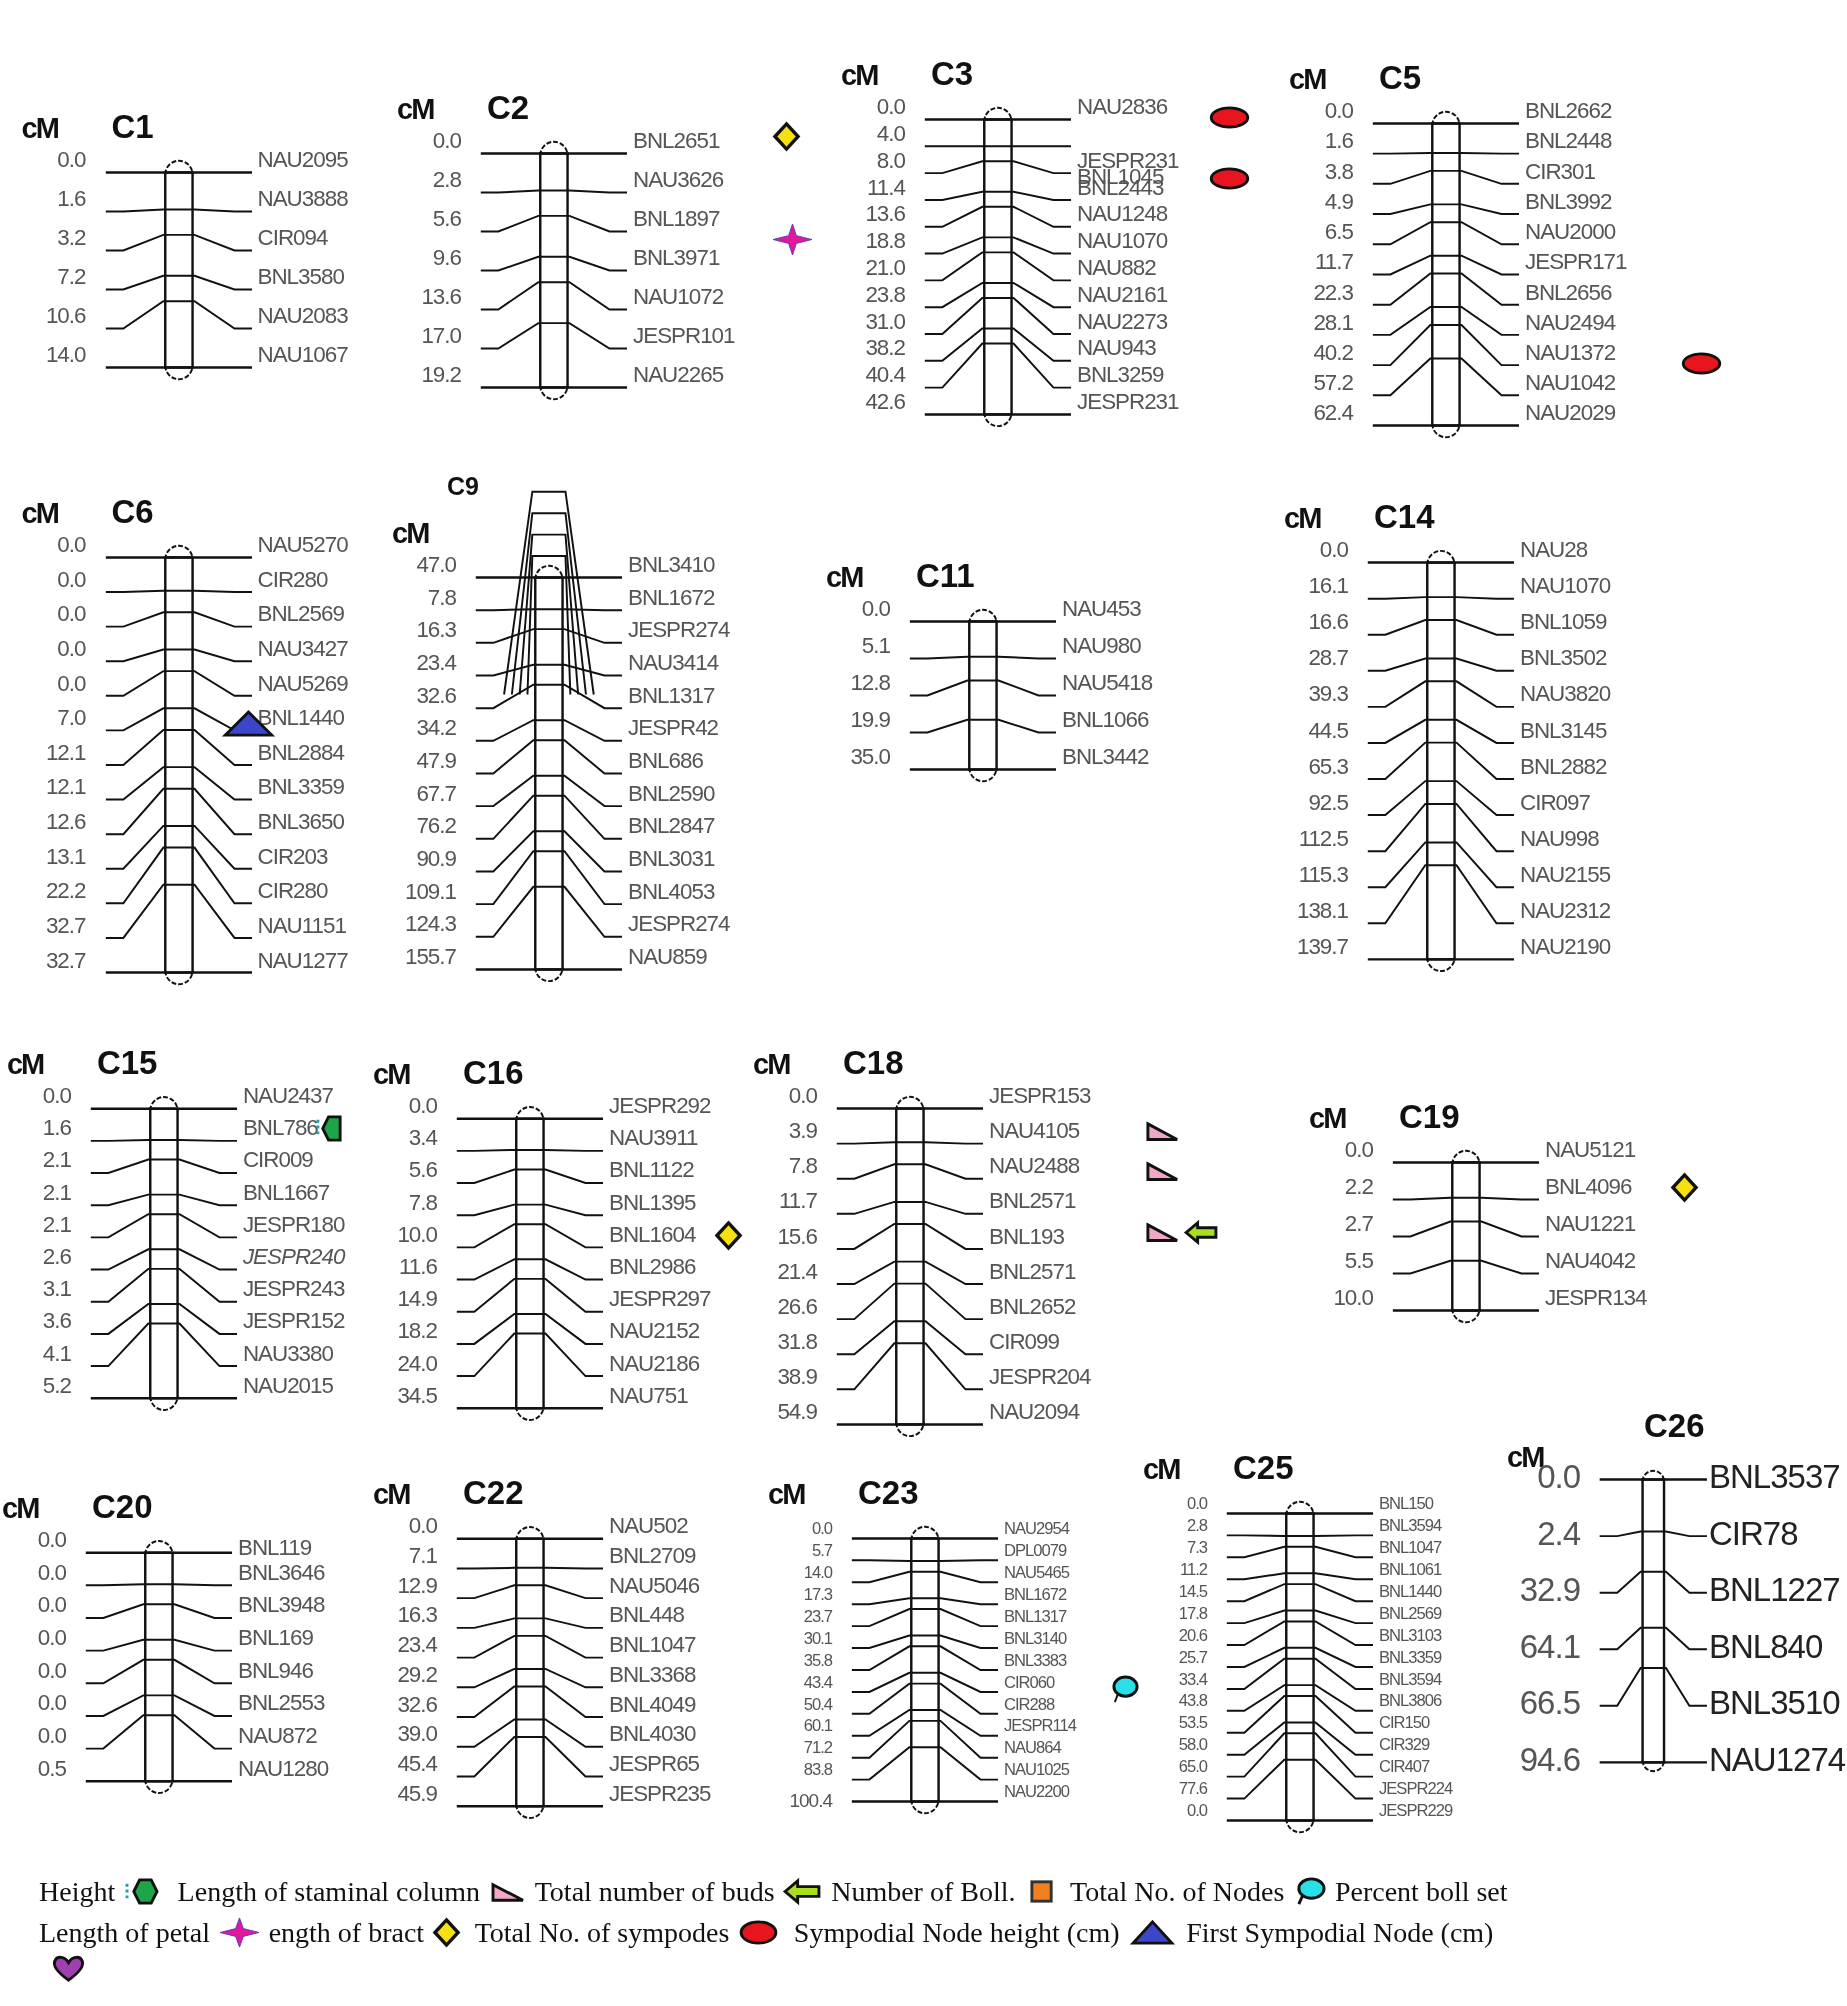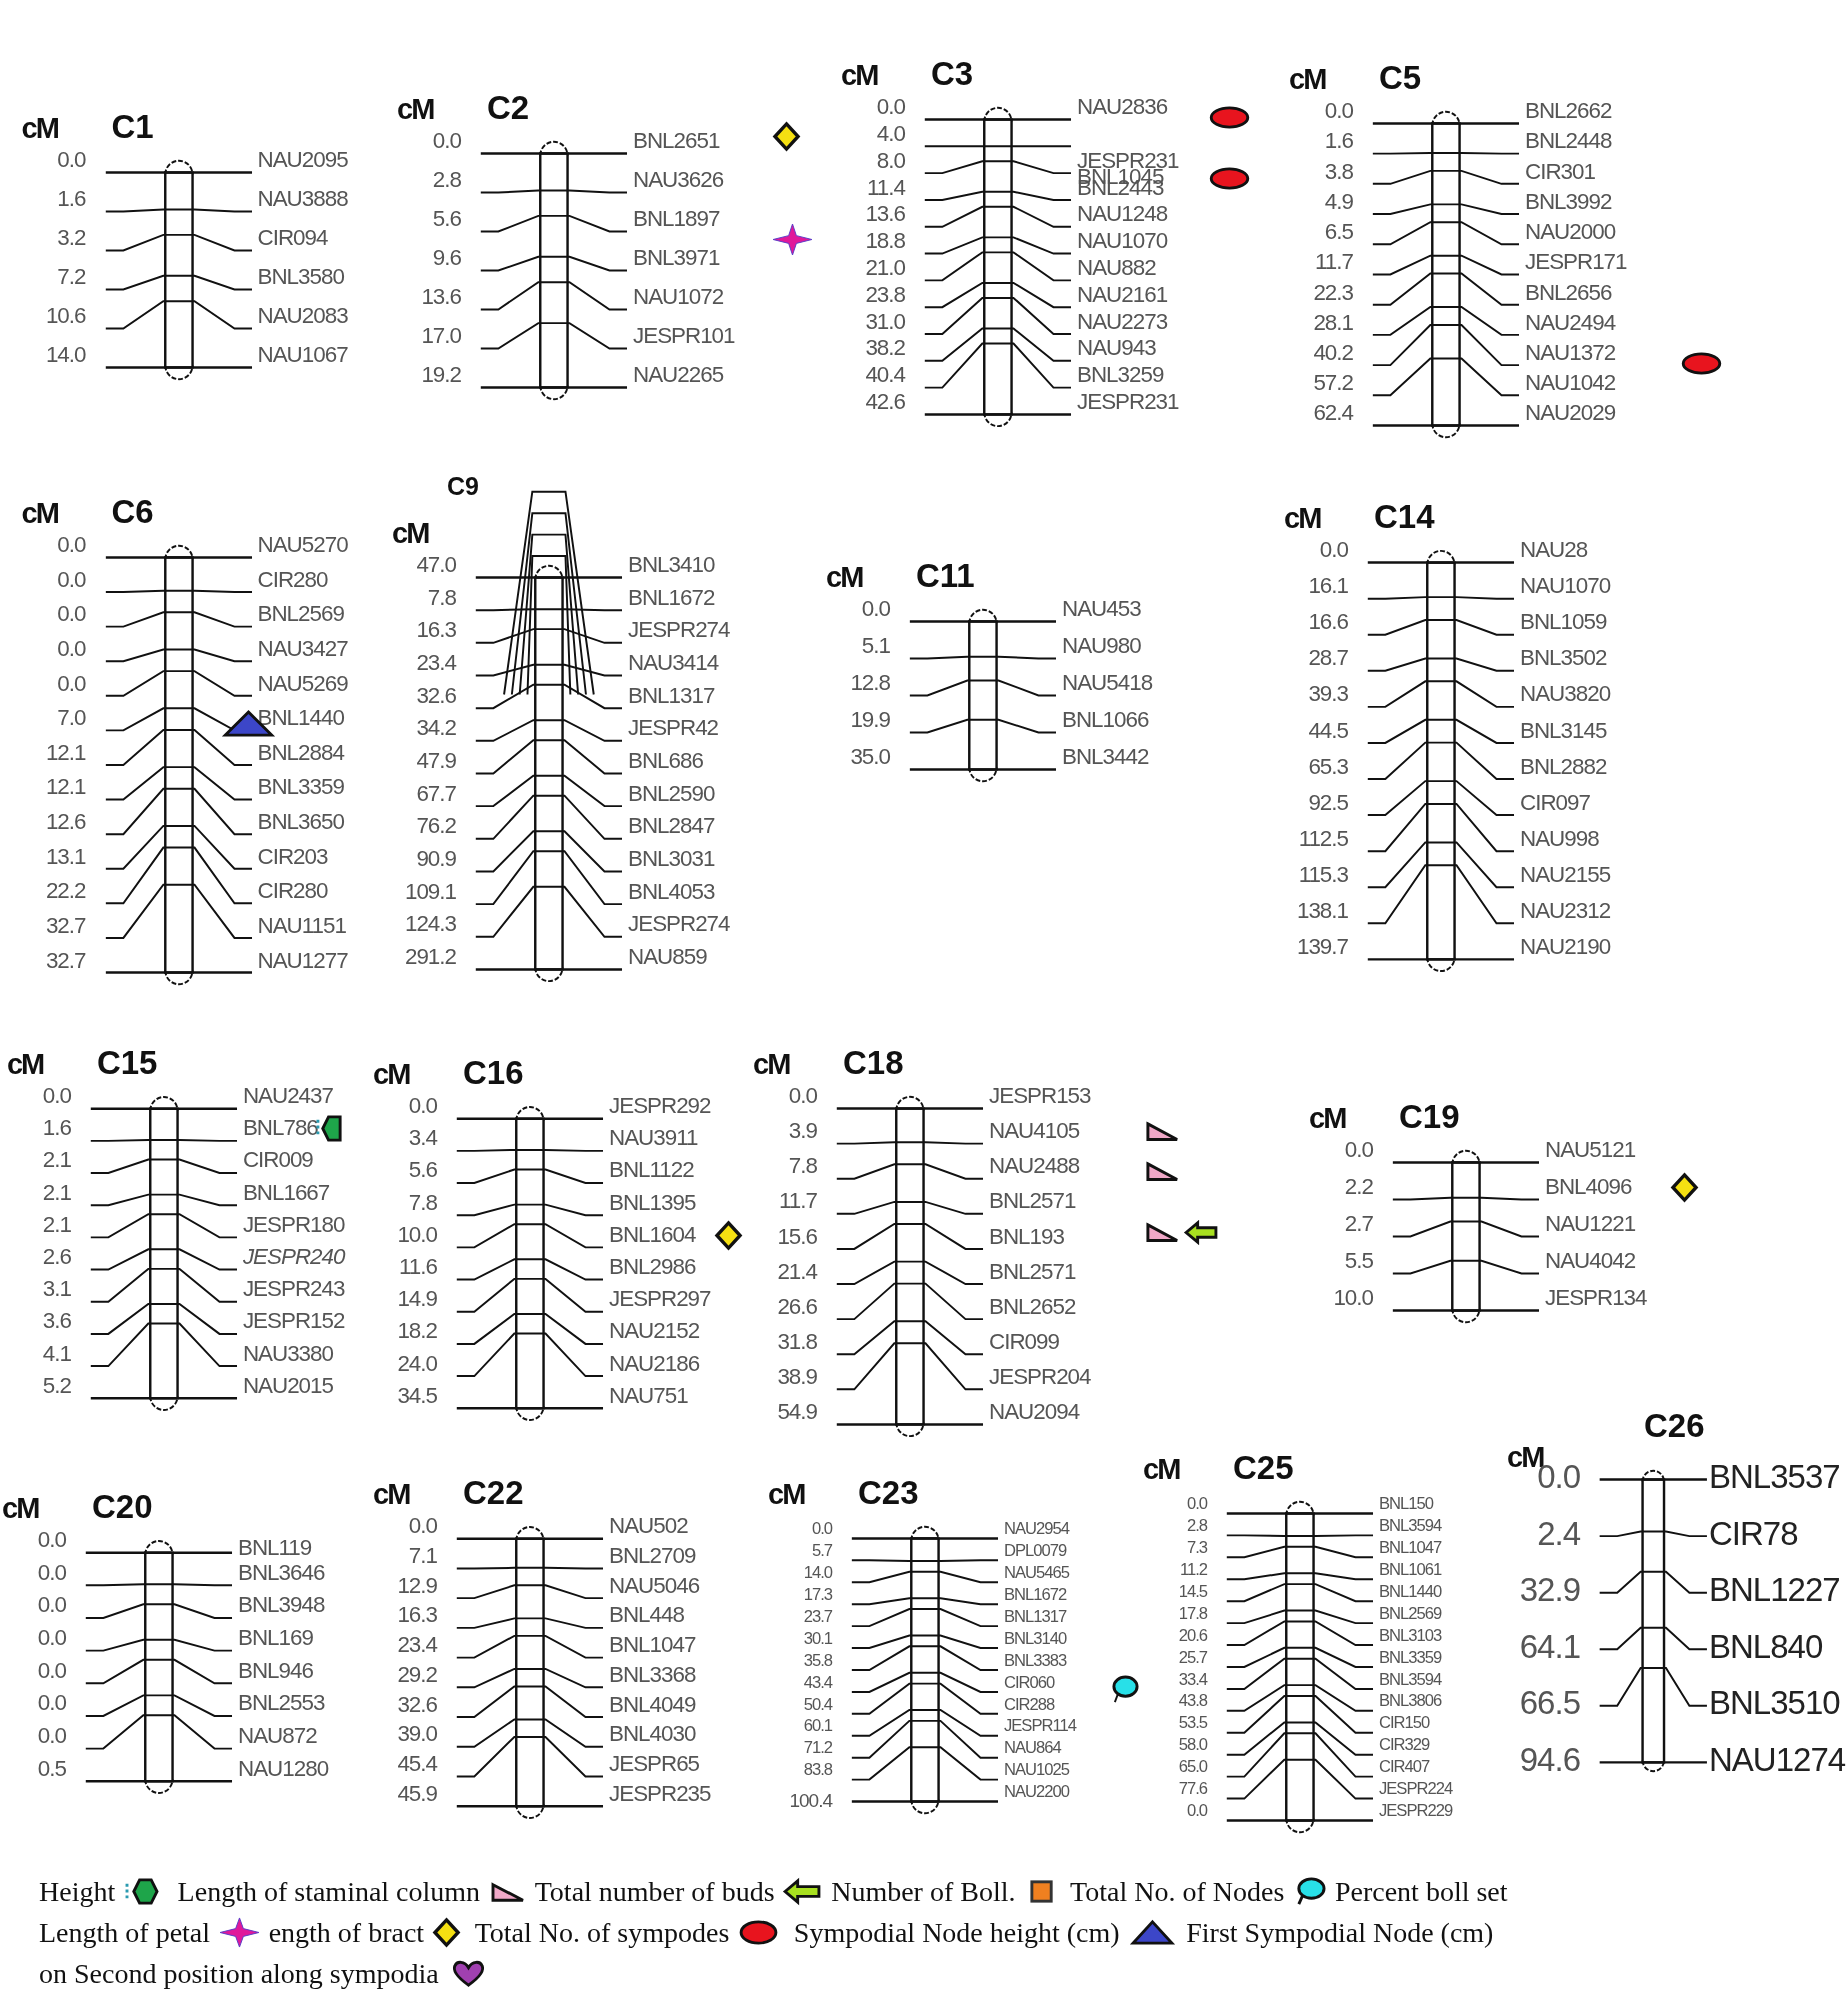--- a/index.html
+++ b/index.html
@@ -273,21 +273,21 @@
       <div class="pos" style="left: 0px; width: 66px; top: 303px;">67.7</div>
       <div class="mk" style="left: 238px; top: 303px;">BNL2590</div>
       <div class="pos" style="left: 0px; width: 66px; top: 335px;">76.2</div>
       <div class="mk" style="left: 238px; top: 335px;">BNL2847</div>
       <div class="pos" style="left: 0px; width: 66px; top: 368px;">90.9</div>
       <div class="mk" style="left: 238px; top: 368px;">BNL3031</div>
       <div class="pos" style="left: 0px; width: 66px; top: 401px;">109.1</div>
       <div class="mk" style="left: 238px; top: 401px;">BNL4053</div>
       <div class="pos" style="left: 0px; width: 66px; top: 433px;">124.3</div>
       <div class="mk" style="left: 238px; top: 433px;">JESPR274</div>
-      <div class="pos" style="left: 0px; width: 66px; top: 466px;">291.2</div>
+      <div class="pos" style="left: 0px; width: 66px; top: 466px;">155.7</div>
       <div class="mk" style="left: 238px; top: 466px;">NAU859</div>
     </div>
     <div class="chrom" style="left: 824px; top: 561px;">
       <div class="cm-hdr" style="left: 2px; top: 0px;">cM</div>
       <div class="ch-title" style="left: 92px; top: -3.9px;">C11</div>
       <svg width="427" height="267" viewBox="0 0 438 274">
         <path d="M149 64 A14 14 0 0 1 177 64" fill="none" stroke="#111" stroke-width="2" stroke-dasharray="5,2"></path>
         <path d="M149 212 A14 14 0 0 0 177 212" fill="none" stroke="#111" stroke-width="2" stroke-dasharray="5,2"></path>
         <rect x="149" y="62" width="28" height="152" fill="#fff" stroke="#111" stroke-width="2.5"></rect>
         <line x1="88" y1="62" x2="238" y2="62" stroke="#111" stroke-width="2.5"></line>
@@ -784,20 +784,19 @@
       <svg width="51" height="29" viewBox="0 0 52 30">
           <path d="M26 4 L46 26 L6 26 Z" fill="#3c46c8" stroke="#111" stroke-width="3"></path>
         </svg>
     </span>
     <span class="item">
       <span>First Sympodial Node (cm)</span>
     </span>
   </div>
   <div class="row">
     <span class="item">
-      <span>on Second position along sympodia</span>
       <svg width="43" height="31" viewBox="0 0 44 32">
           <path d="M22 28 C8 18 6 12 8 8 C10 3 18 3 22 10 C26 3 34 3 36 8 C38 12 36 18 22 28 Z" fill="#a040b0" stroke="#111" stroke-width="3"></path>
         </svg>
     </span>
   </div>
 </div>
 
 
 </body></html>

